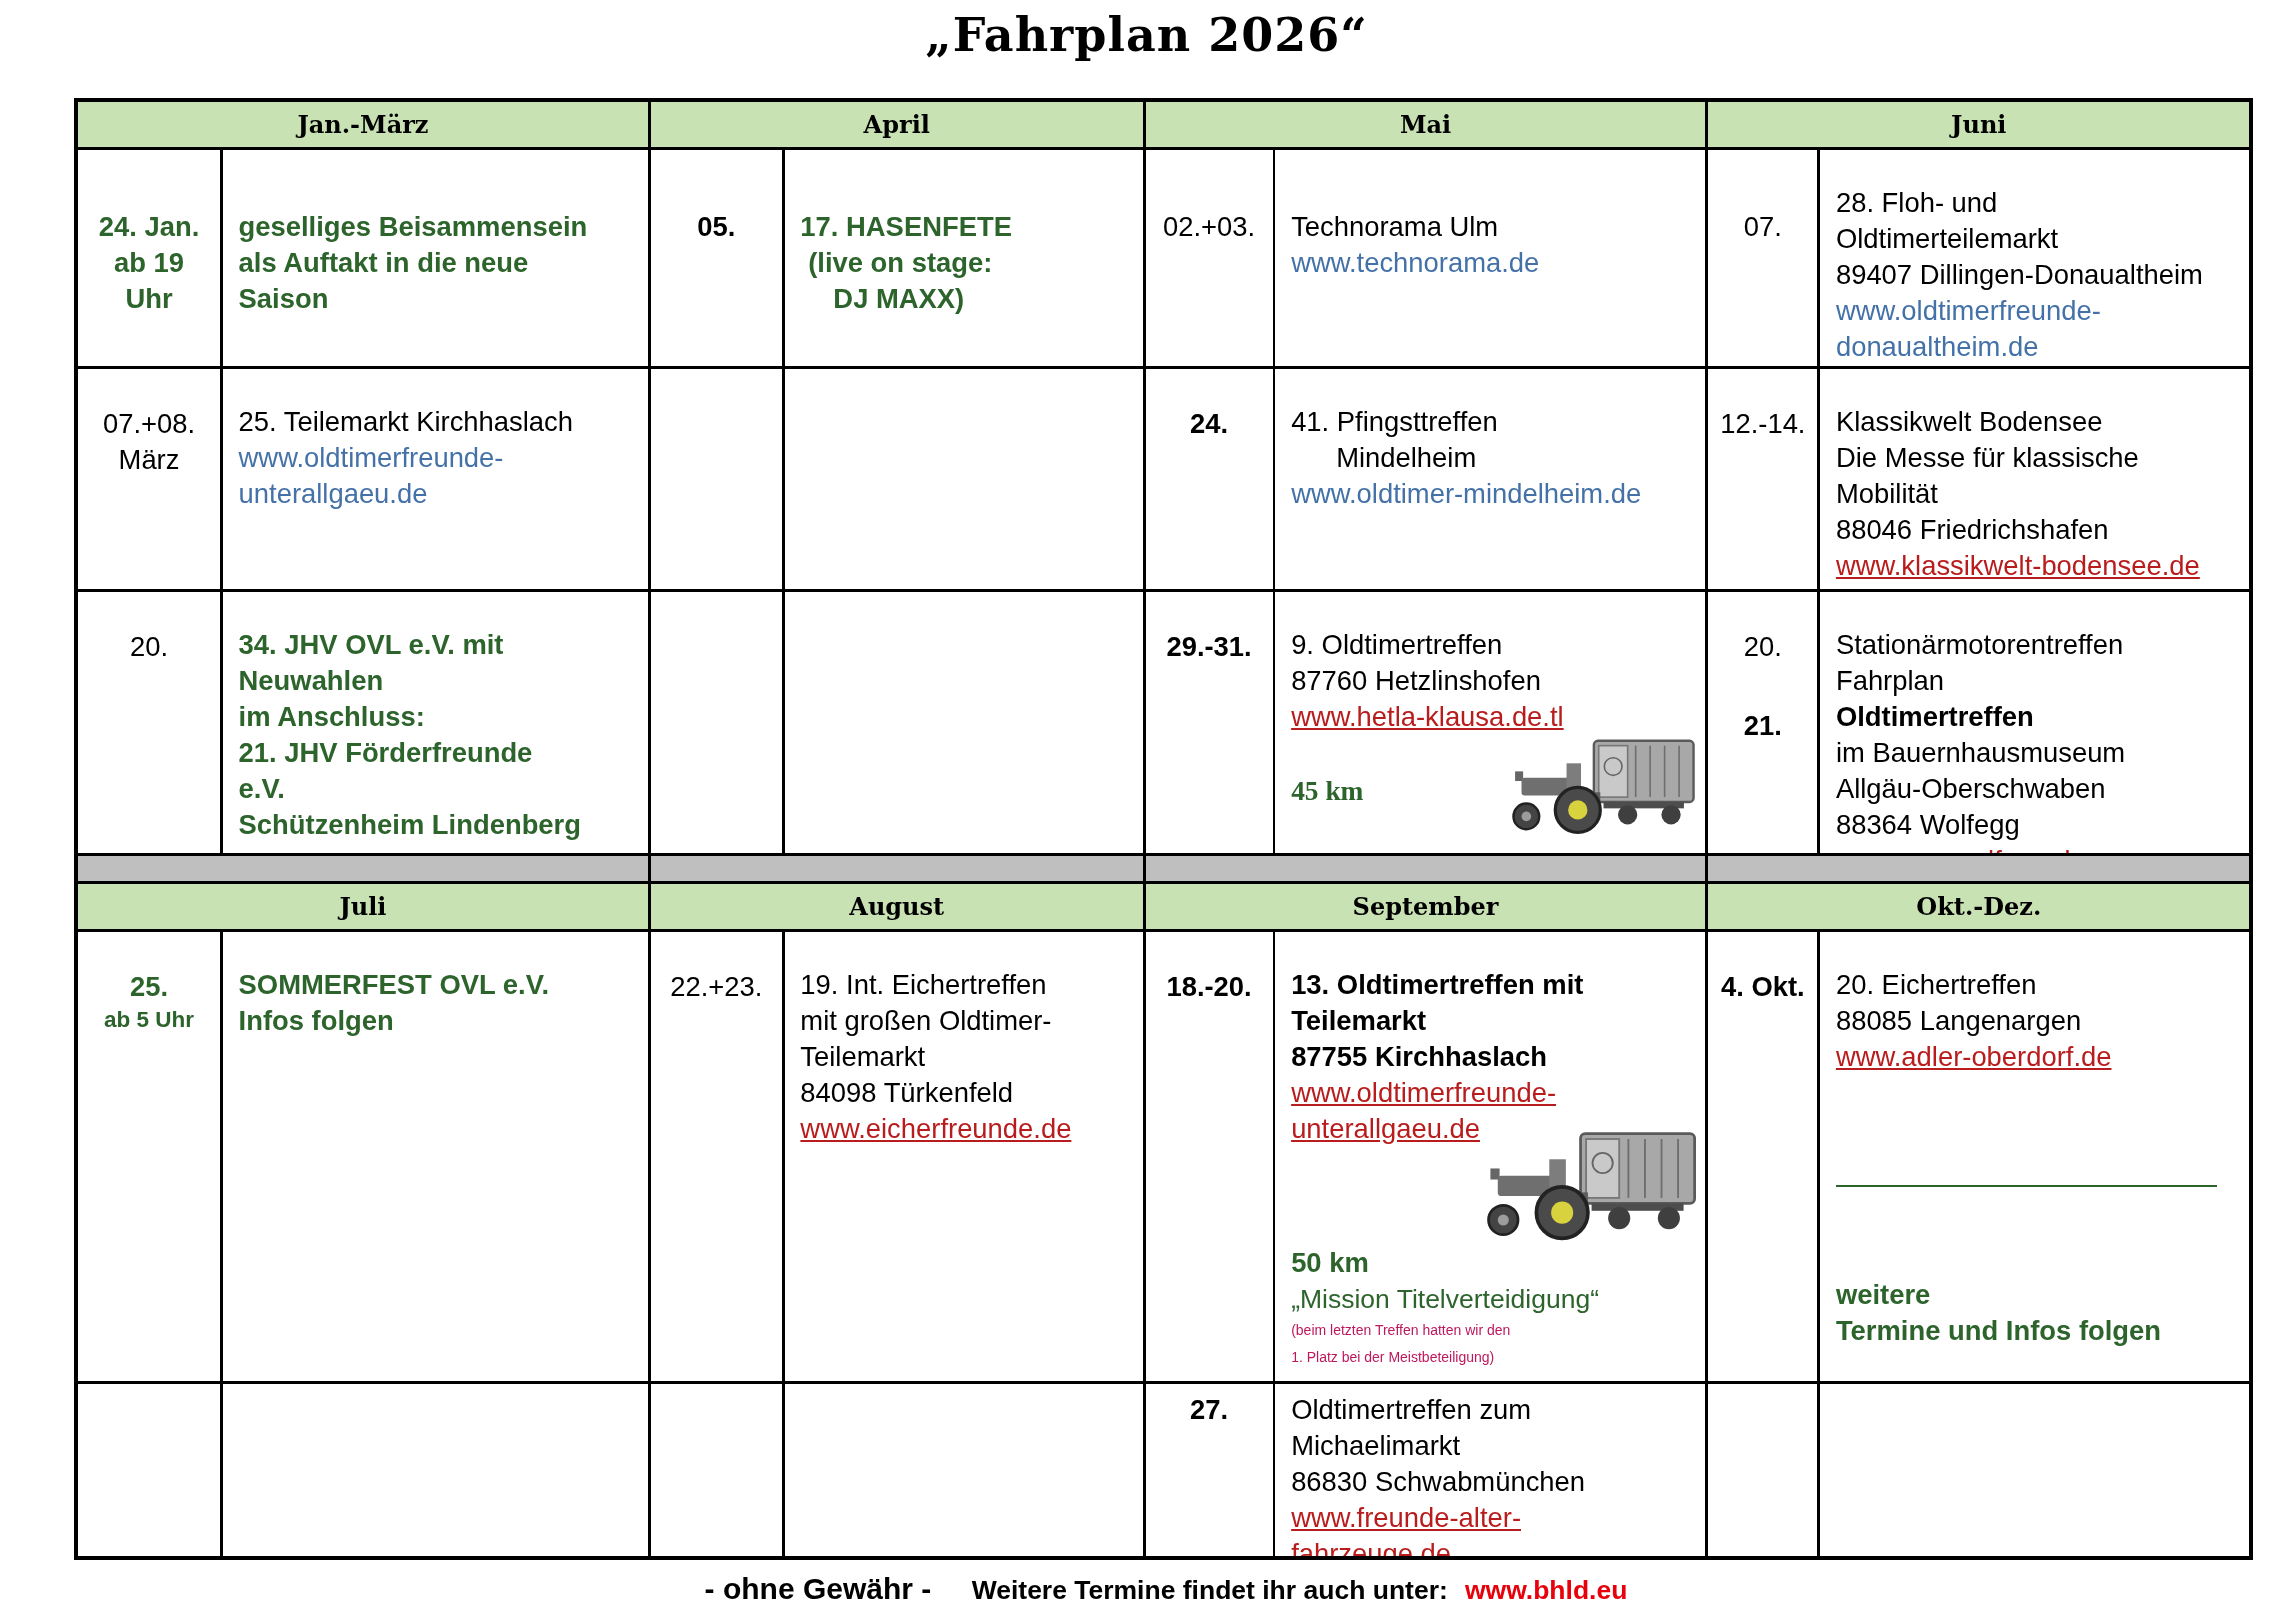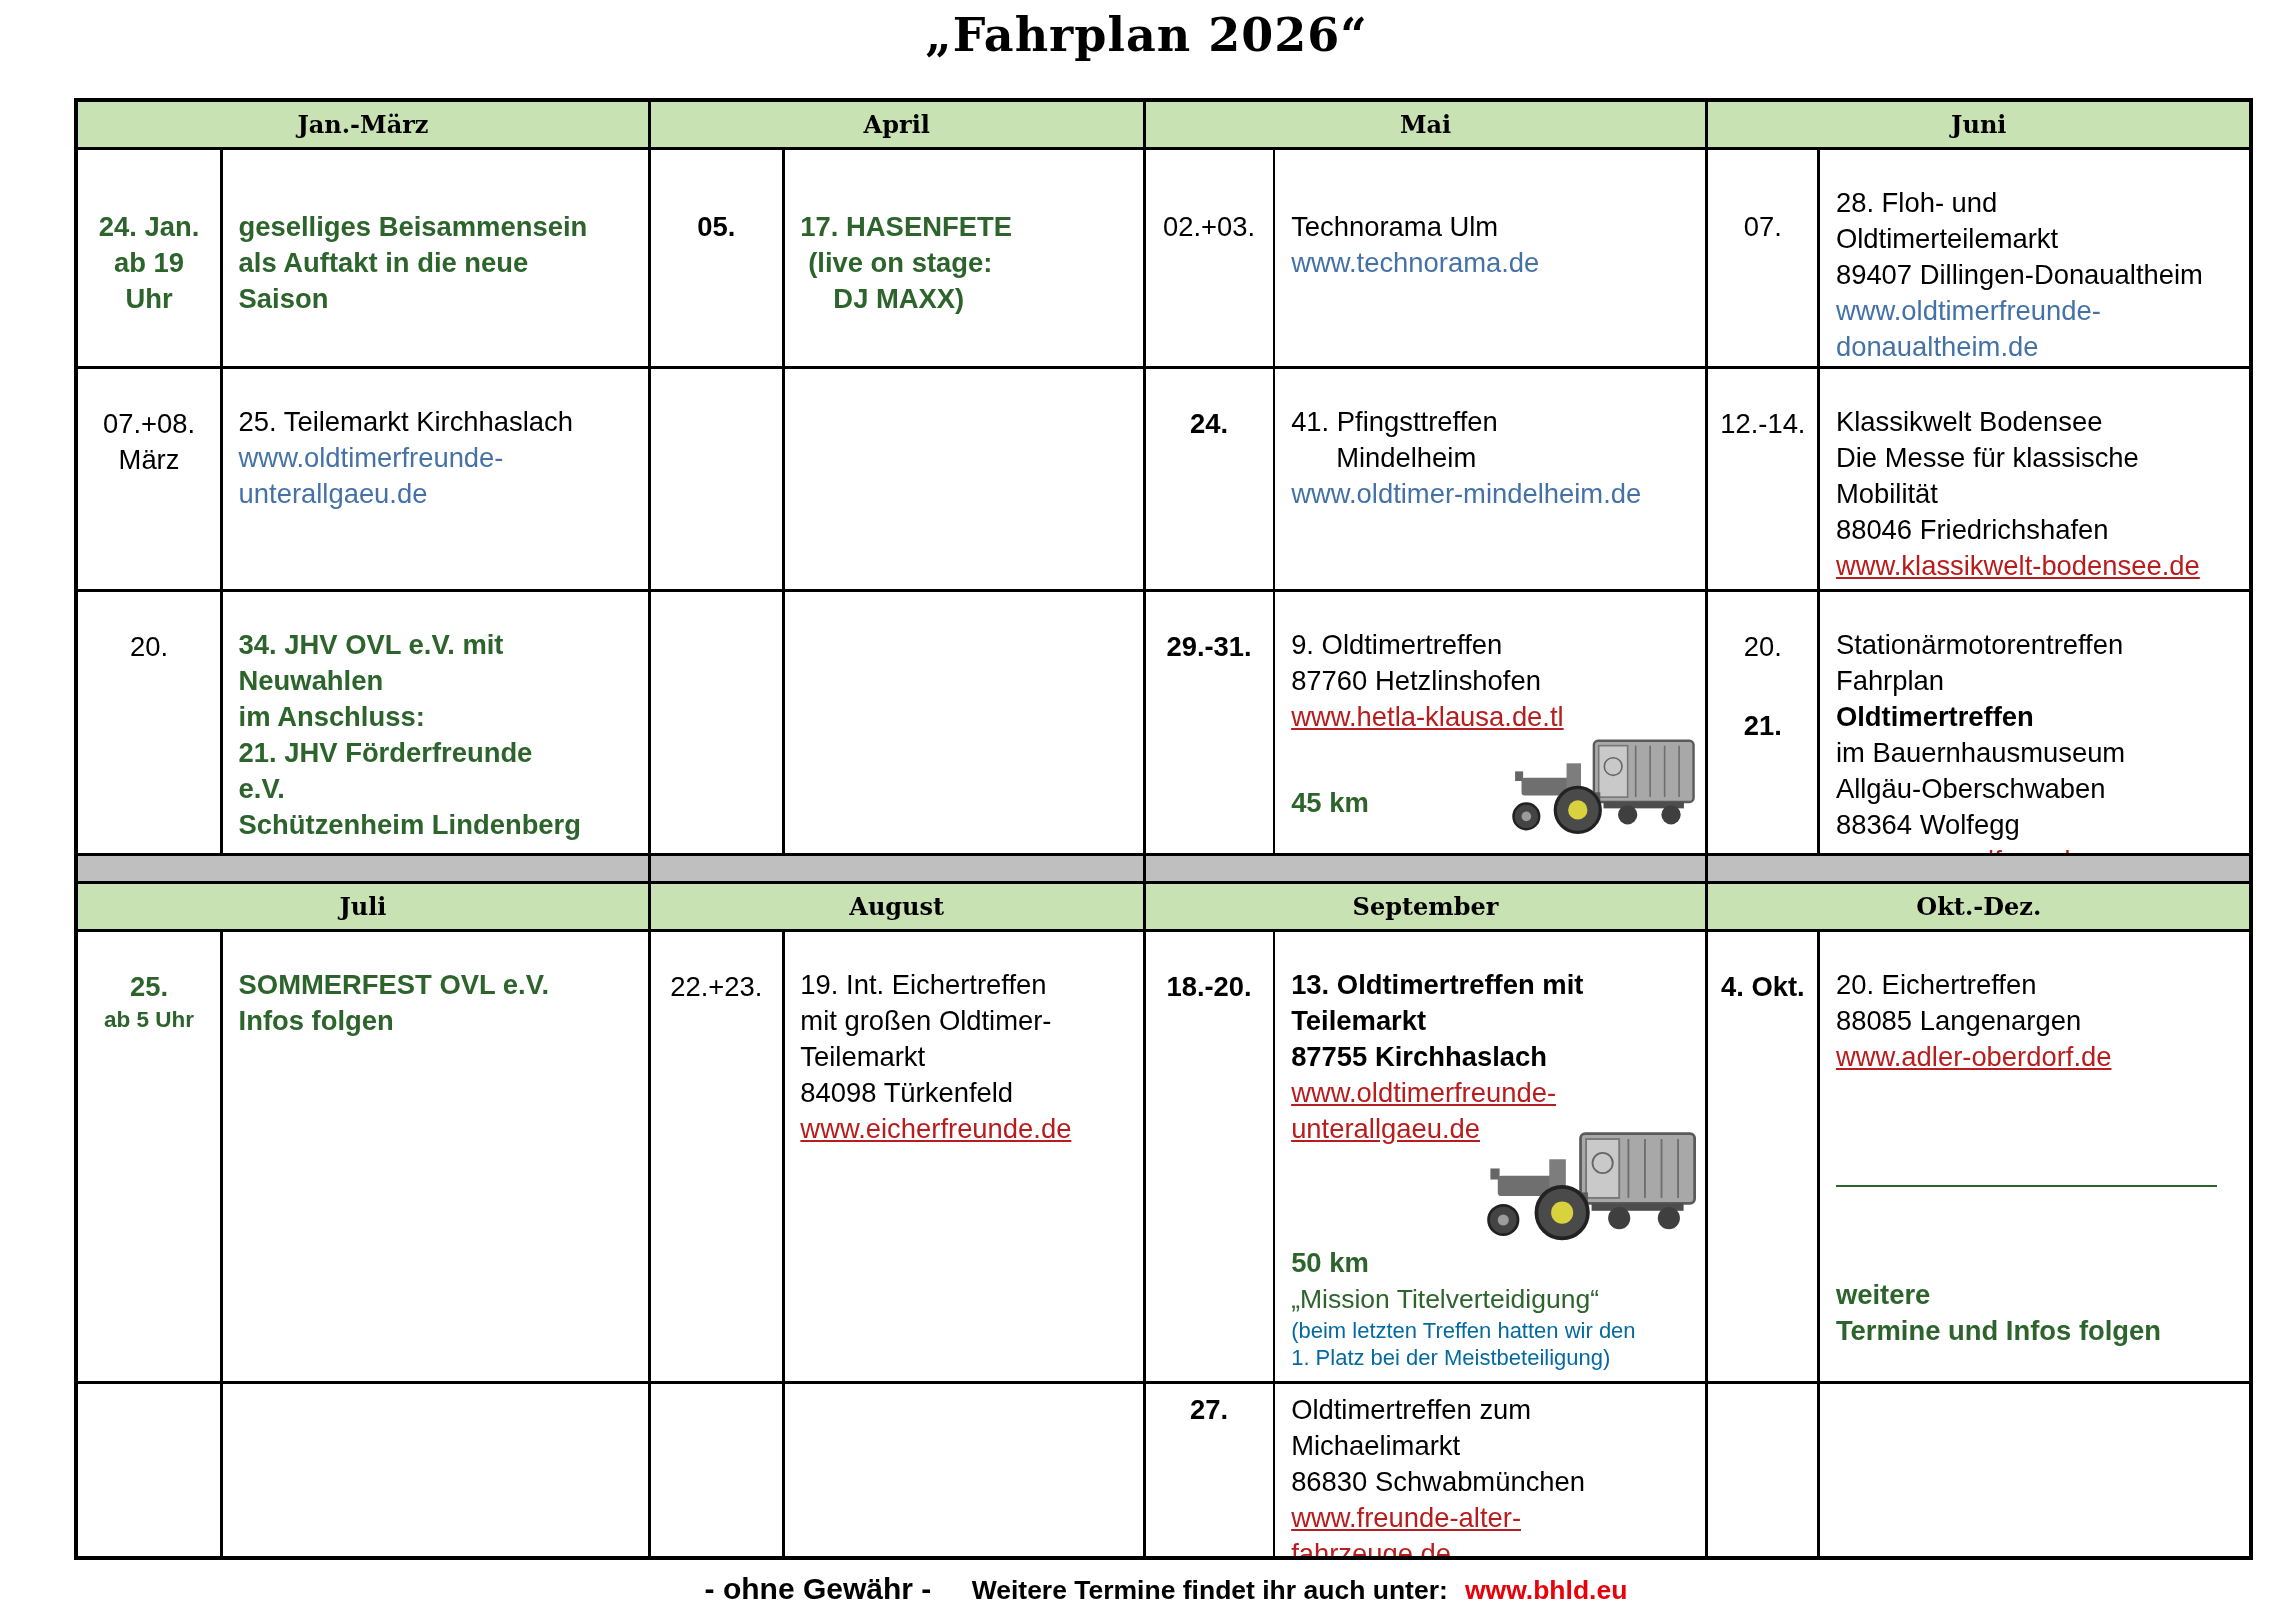--- a/index.html
+++ b/index.html
@@ -28,29 +28,29 @@
   .sepc{background:#bfbfbf;grid-column:span 2;}
   .date{text-align:center;padding-top:37px;font-size:27.4px;}
   .desc{padding:35px 7.8px 5.9px 15.7px;font-size:27.4px;}
   .pt60{padding-top:59px;}
   .tight{padding-top:7.8px;}
   .ln{line-height:36px;white-space:nowrap;}
   .black{color:#000;}
   .black-bold{color:#000;font-weight:bold;}
   .green-bold{color:#2c642c;font-weight:bold;}
   .green{color:#2c642c;font-size:26.5px;}
-  .green-small{color:#0369a1;font-size:22px;line-height:27.4px;}
+  .green-small{color:#be185d;font-size:14px;line-height:27.4px;}
   .link{color:#4472a8;cursor:pointer;}
   .link2{color:#b91c1c;text-decoration:underline;cursor:pointer;}
   .small{font-size:22.5px;line-height:29px;}
   .gap{margin-top:43px;}
   .ind8{padding-left:7.8px;}
   .ind30{padding-left:33px;}
   .ind46{padding-left:45px;}
-  .km{margin-top:50px;}
+  .km{margin-top:38px;font-family:Liberation Serif, serif;}
   .km2{margin-top:98px;}
   .wt{margin-top:90px;}
   .rule{height:0;border-top:2.9px solid #2c642c;width:94%;margin-top:110px;}
   .tractor{position:absolute;right:5.9px;bottom:7.8px;width:201px;}
   .tractor2{position:absolute;right:3.9px;top:196px;width:230px;}
   .footer{
     position:absolute;top:1572px;left:74px;width:2184px;text-align:center;
     font-weight:bold;font-size:26.5px;color:#000;
   }
   .footer .disc{font-size:30px;margin-right:33px;}

